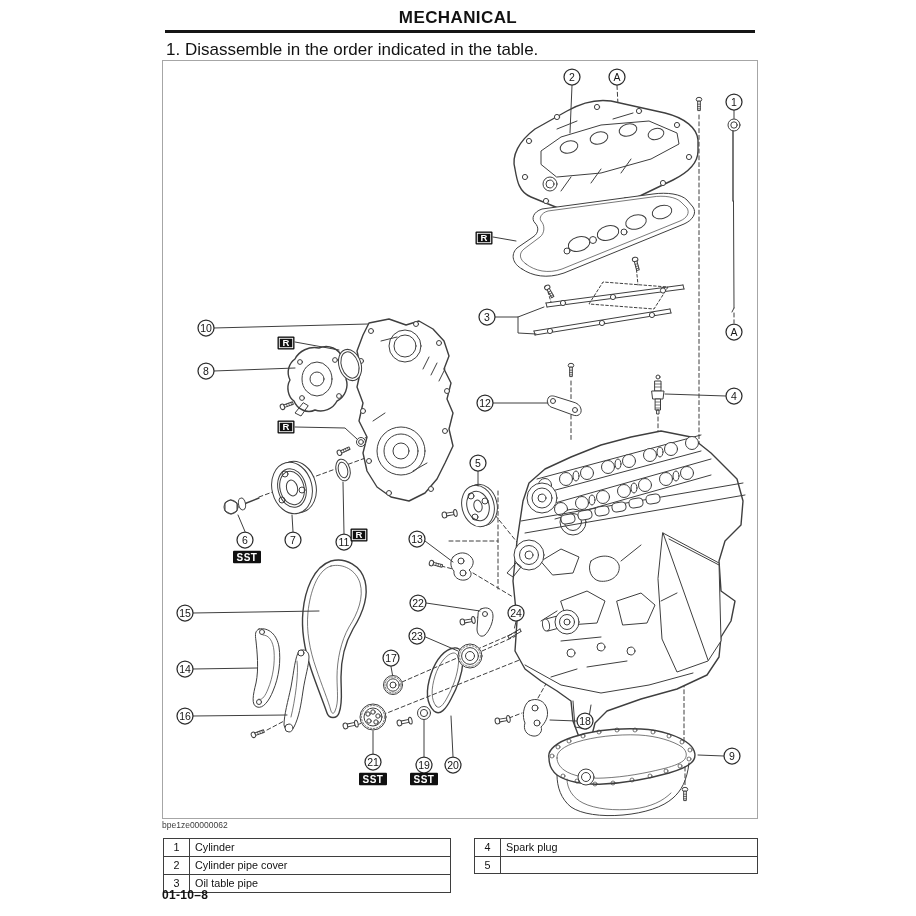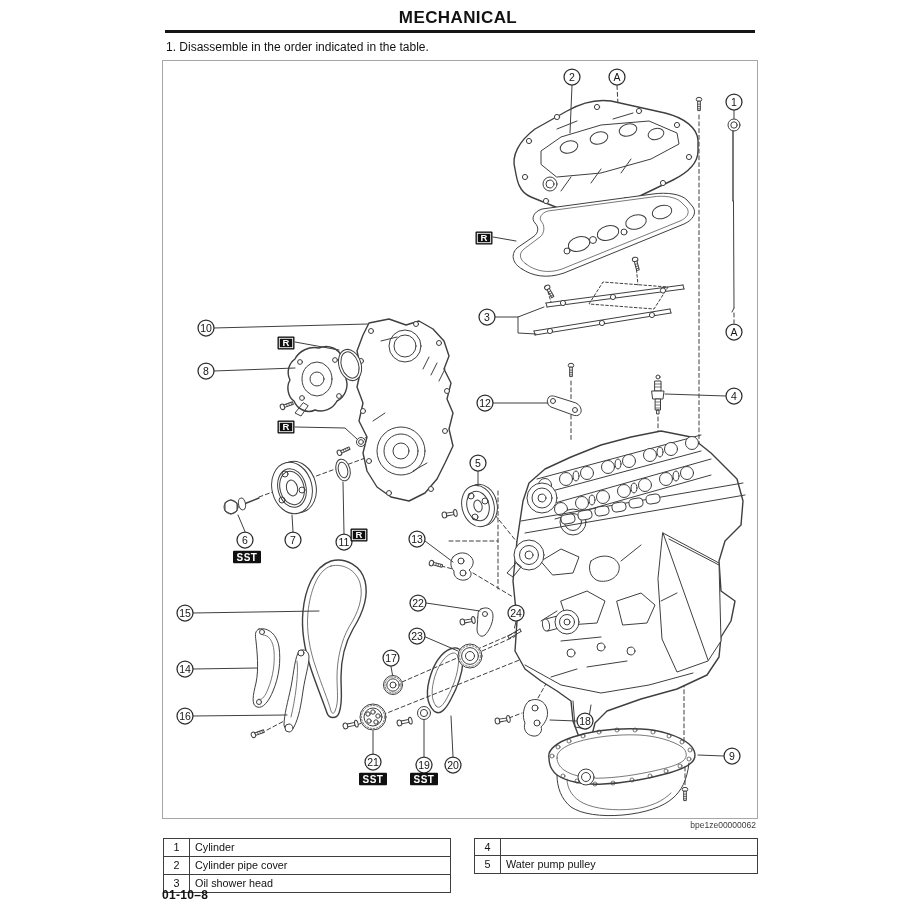--- a/index.html
+++ b/index.html
@@ -1,24 +1,24 @@
 <!DOCTYPE html>
 <html><head>
 <meta charset="utf-8">
 <style>
   html,body{margin:0;padding:0}
   body{width:916px;height:916px;background:#fff;position:relative;
        font-family:"Liberation Sans",sans-serif;color:#121212;overflow:hidden}
   .title{position:absolute;top:8px;left:0;width:916px;text-align:center;
          font-size:17px;font-weight:bold;letter-spacing:.4px}
   .rule{position:absolute;left:165px;top:30px;width:590px;height:3px;background:#151515}
-  .instr{position:absolute;left:166px;top:40px;font-size:12px}
+  .instr{position:absolute;left:166px;top:40px;font-size:17px}
   .fig{position:absolute;left:162px;top:60px;width:594px;height:757px;
        border:1px solid #a6a6a6;background:#fff}
-  .code{position:absolute;left:162px;top:820px;width:594px;text-align:right;
+  .code{position:absolute;left:162px;top:820px;width:594px;
         font-size:8.5px;color:#3c3c3c}
   .tbl{position:absolute;top:838px;border:1.2px solid #3e3e3e;font-size:10.8px;background:#fff}
   .tbl-left{left:163px;width:286px}
   .tbl-right{left:474px;width:282px}
   .trow{display:grid;grid-template-columns:26px 1fr;border-bottom:1px solid #3e3e3e}
   .trow:last-child{border-bottom:none}
   .tnum{border-right:1px solid #3e3e3e;text-align:center;padding-top:1px;line-height:15px}
   .tdesc{padding:1px 5px;line-height:15px;white-space:nowrap}
   .pageno{position:absolute;left:162px;top:888px;font-size:12px;font-weight:bold;letter-spacing:.3px}
   
@@ -596,29 +596,29 @@
   <div class="trow">
     <div class="tnum">1</div>
     <div class="tdesc">Cylinder</div>
   </div>
   <div class="trow">
     <div class="tnum">2</div>
     <div class="tdesc">Cylinder pipe cover</div>
   </div>
   <div class="trow">
     <div class="tnum">3</div>
-    <div class="tdesc">Oil shower head</div>
+    <div class="tdesc">Oil table pipe</div>
   </div>
 </div>
 
 <div class="tbl tbl-right">
   <div class="trow">
     <div class="tnum">4</div>
+    <div class="tdesc">Spark plug</div>
   </div>
   <div class="trow">
     <div class="tnum">5</div>
     <div class="tdesc">
-      <div>Water pump pulley</div>
     </div>
   </div>
 </div>
 
 <div class="pageno">01-10–8</div>
 
 </body></html>

